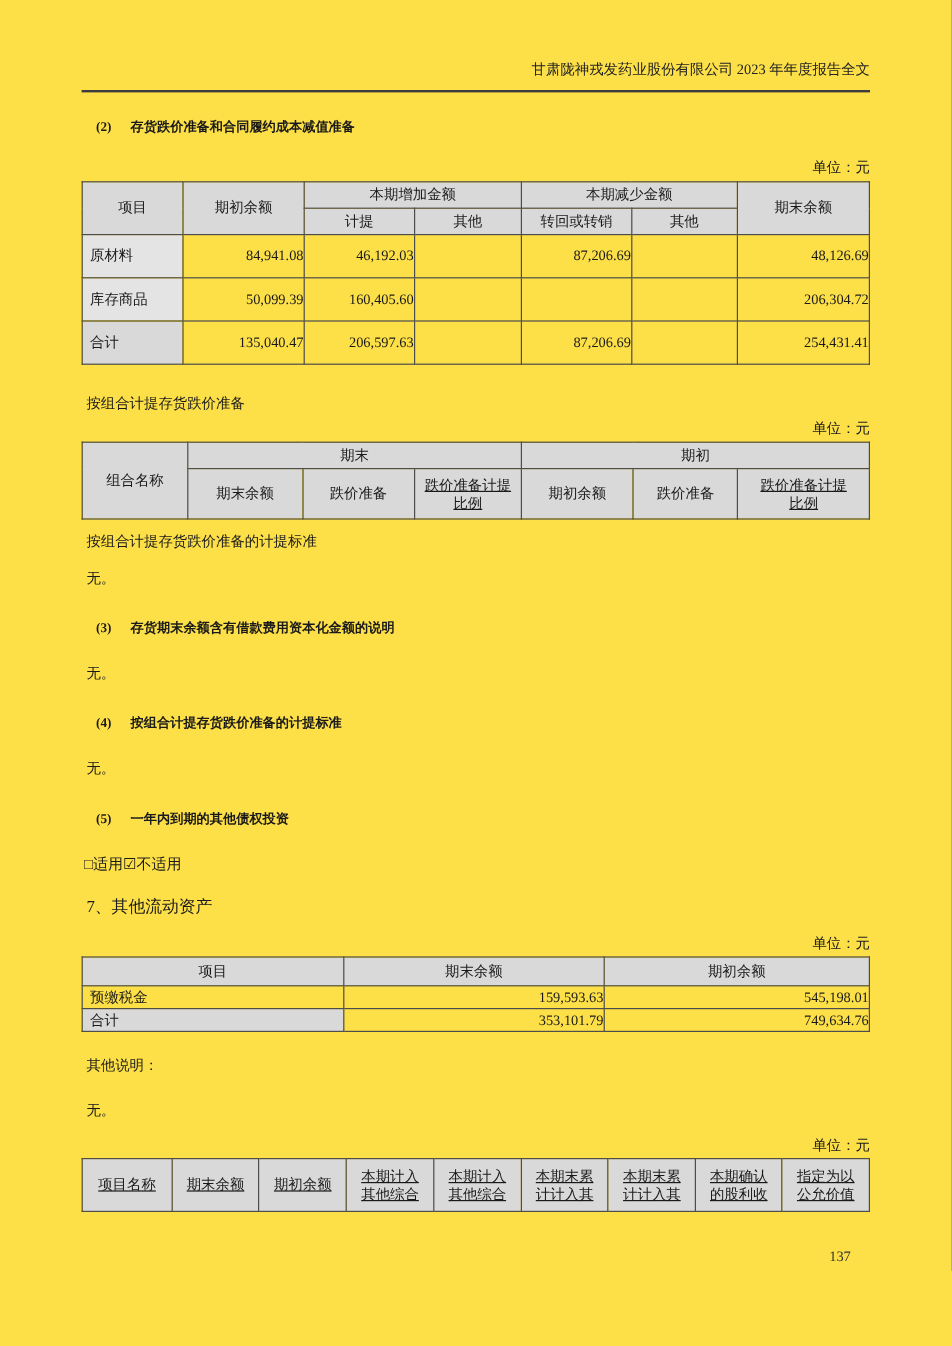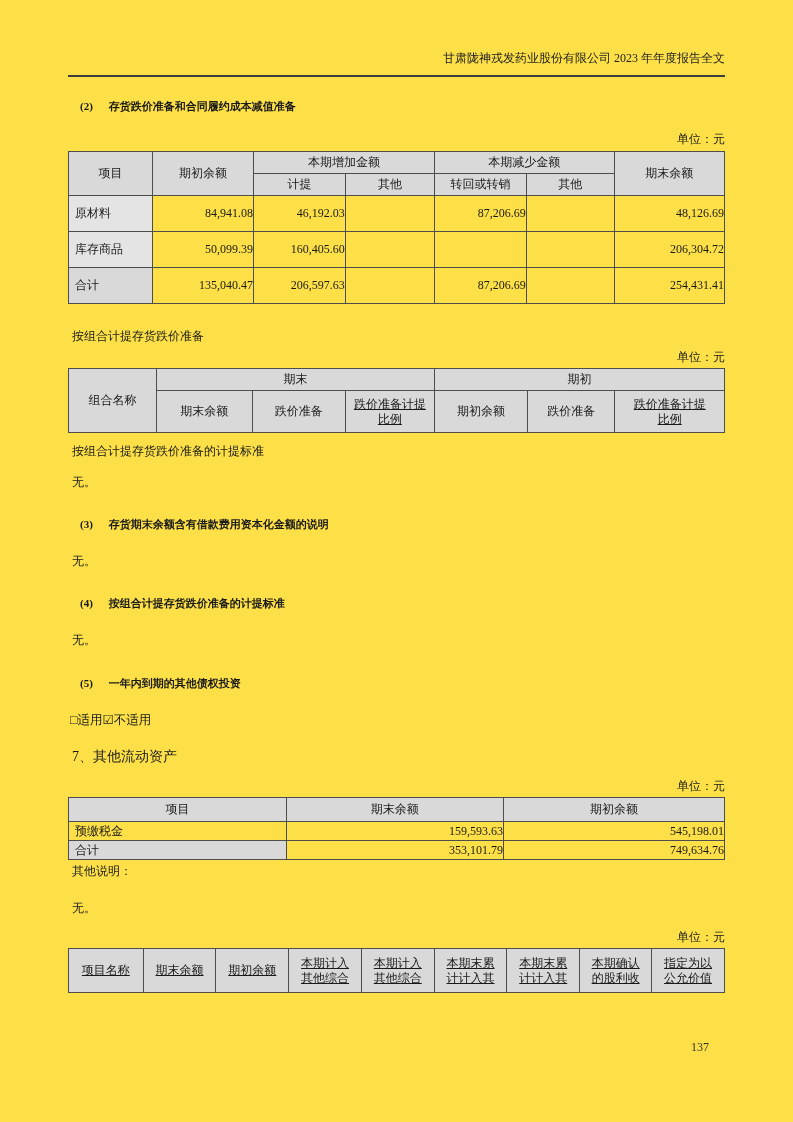--- a/index.html
+++ b/index.html
@@ -31,21 +31,21 @@
   .t2 tr.hrow1{height:22px;} .t2 tr.hrow2{height:42px;}
   .t3 tr.hrow{height:24px;} .t3 tr.brow{height:19px;}
   .t4 tr.hrow{height:44px;}
   .mt-unit1{margin-top:16px;} .mt-table1{margin-top:3px;}
   .mt-combo{margin-top:24px;} .mt-unit2{margin-top:4px;} .mt-table2{margin-top:2px;}
   .mt-standard{margin-top:10px;font-family:Liberation Serif, serif;} .mt-none1{margin-top:14px;}
   .mt-h3{margin-top:24px;} .mt-none2{margin-top:20px;}
   .mt-h4{margin-top:24px;} .mt-none3{margin-top:20px;}
   .mt-h5{margin-top:25px;} .mt-check{margin-top:20px;}
   .mt-h7{margin-top:18px;} .mt-unit3{margin-top:12px;} .mt-table3{margin-top:2px;}
-  .mt-other{margin-top:3px;} .mt-none4{margin-top:20px;}
+  .mt-other{margin-top:20px;} .mt-none4{margin-top:20px;}
   .mt-h8{margin-top:22px;} .mt-unit4{margin-top:12px;} .mt-table4{margin-top:2px;}
   .checkline{font-size:12.5px;line-height:17px;padding-left:2px;}
   .checkline .cb{}
   .page-num{position:absolute;top:1040px;right:84px;font-size:12px;color:#333;}
 </style>
 </head>
 <body>
 
 <div class="page">
   <div class="content">

